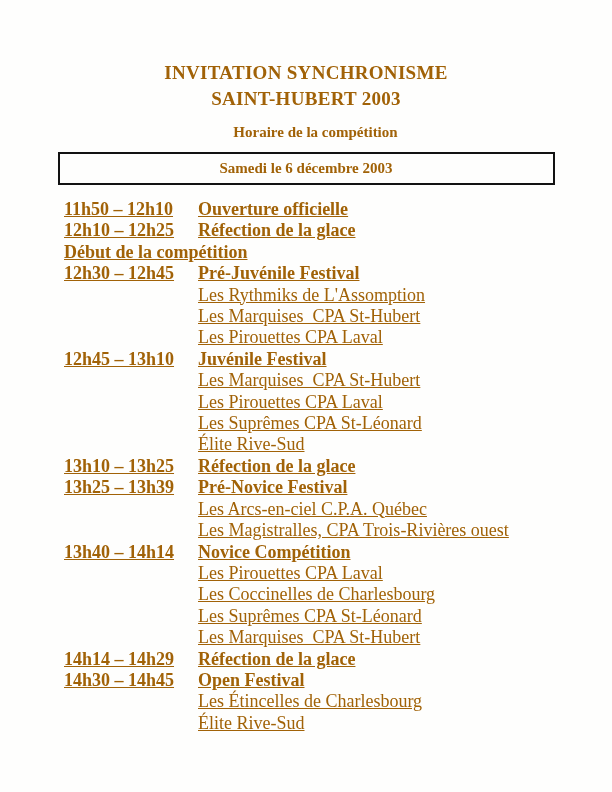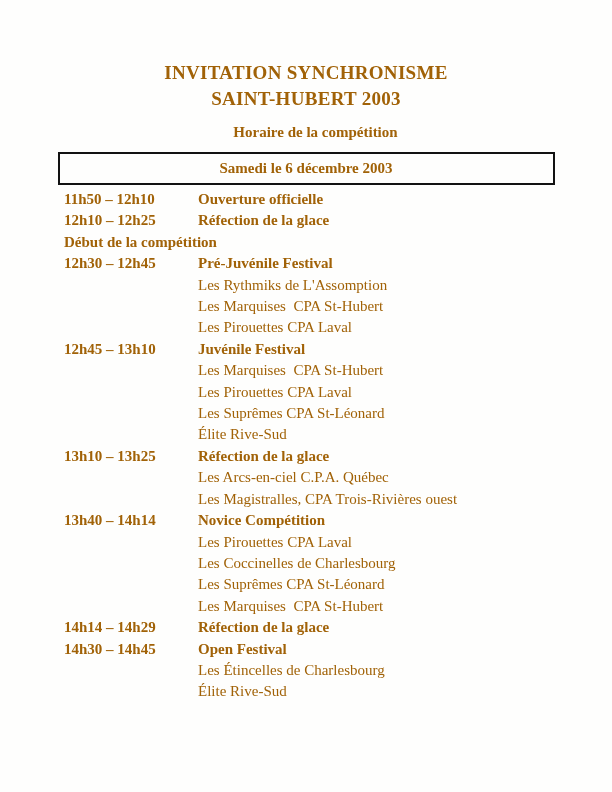--- a/index.html
+++ b/index.html
@@ -29,40 +29,41 @@
   }
   .subtitle {
     text-align: center;
     font-weight: bold;
     font-size: 15px;
     line-height: 20px;
     margin-top: 10px;
     padding-left: 19px;
   }
   .banner {
-    margin: 10px auto 4px auto;
+    margin: 10px auto 14px auto;
     width: 493px;
     border: 2px solid #121212;
     text-align: center;
     font-weight: bold;
     font-size: 15px;
     line-height: 18px;
     padding: 5px 0 6px 0;
     box-sizing: content-box;
     background: #fefefd;
   }
   .schedule {
     margin: 3px 0 0 64px;
     width: 500px;
   }
   .row {
     display: flex;
     align-items: baseline;
     line-height: 21.4px;
-    font-size: 15px;
+    font-size: 18px;
+    text-decoration: underline;
   }
   .row .time {
     width: 134px;
     flex: 0 0 134px;
     white-space: pre;
   }
   .row .event {
     flex: 1;
     white-space: pre-wrap;
   }
@@ -126,20 +127,24 @@
     <span class="event">Les Suprêmes CPA St-Léonard</span>
   </div>
       <div class="row">
     <span class="time"></span>
     <span class="event">Élite Rive-Sud</span>
   </div>
       <div class="row bold">
     <span class="time">13h10 – 13h25</span>
     <span class="event">Réfection de la glace</span>
   </div>
+      <div class="row bold">
+    <span class="time">13h25 – 13h39</span>
+    <span class="event">Pré-Novice Festival</span>
+  </div>
       <div class="row">
     <span class="time"></span>
     <span class="event">Les Arcs-en-ciel C.P.A. Québec</span>
   </div>
       <div class="row">
     <span class="time"></span>
     <span class="event">Les Magistralles, CPA Trois-Rivières ouest</span>
   </div>
       <div class="row bold">
     <span class="time">13h40 – 14h14</span>

